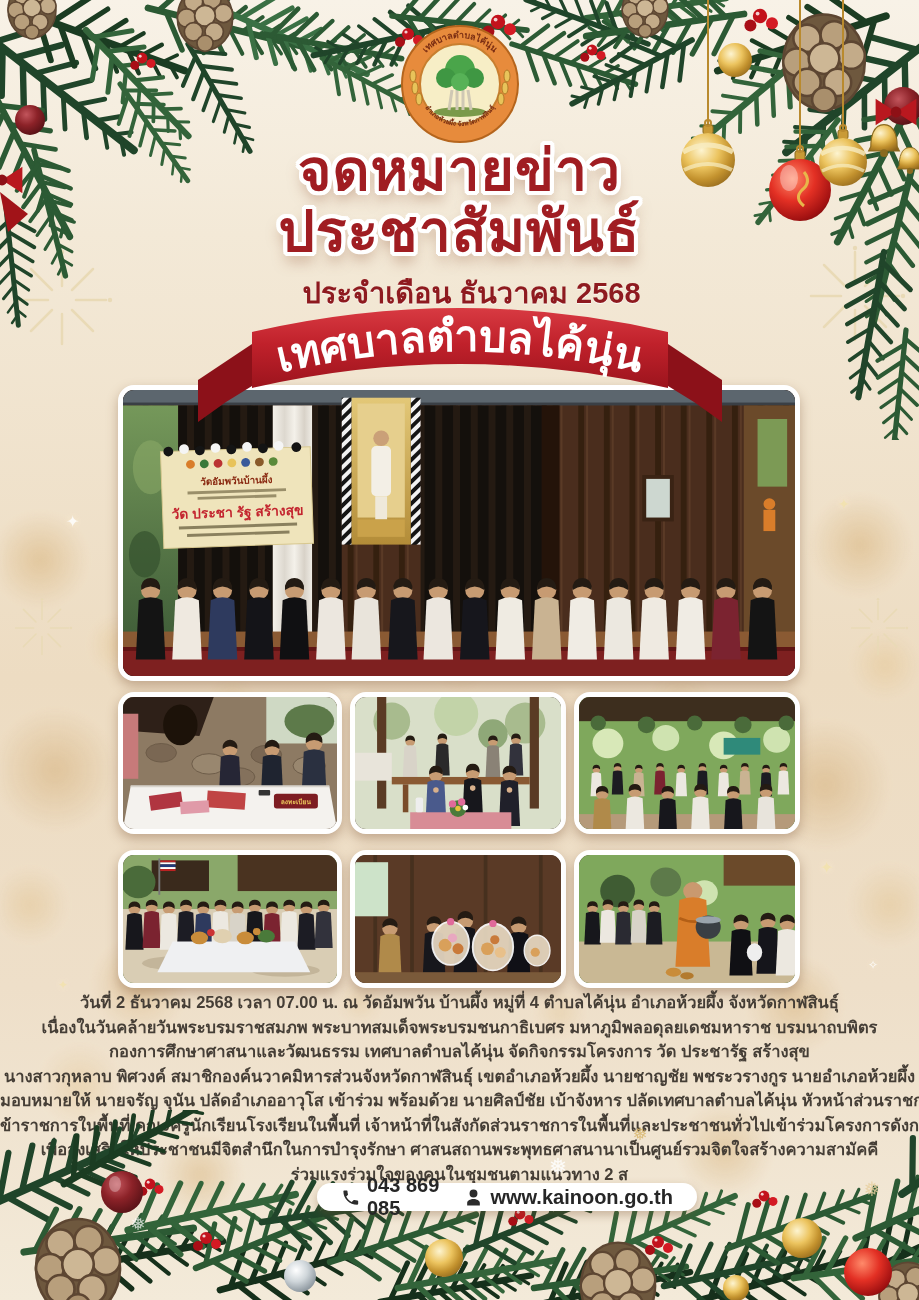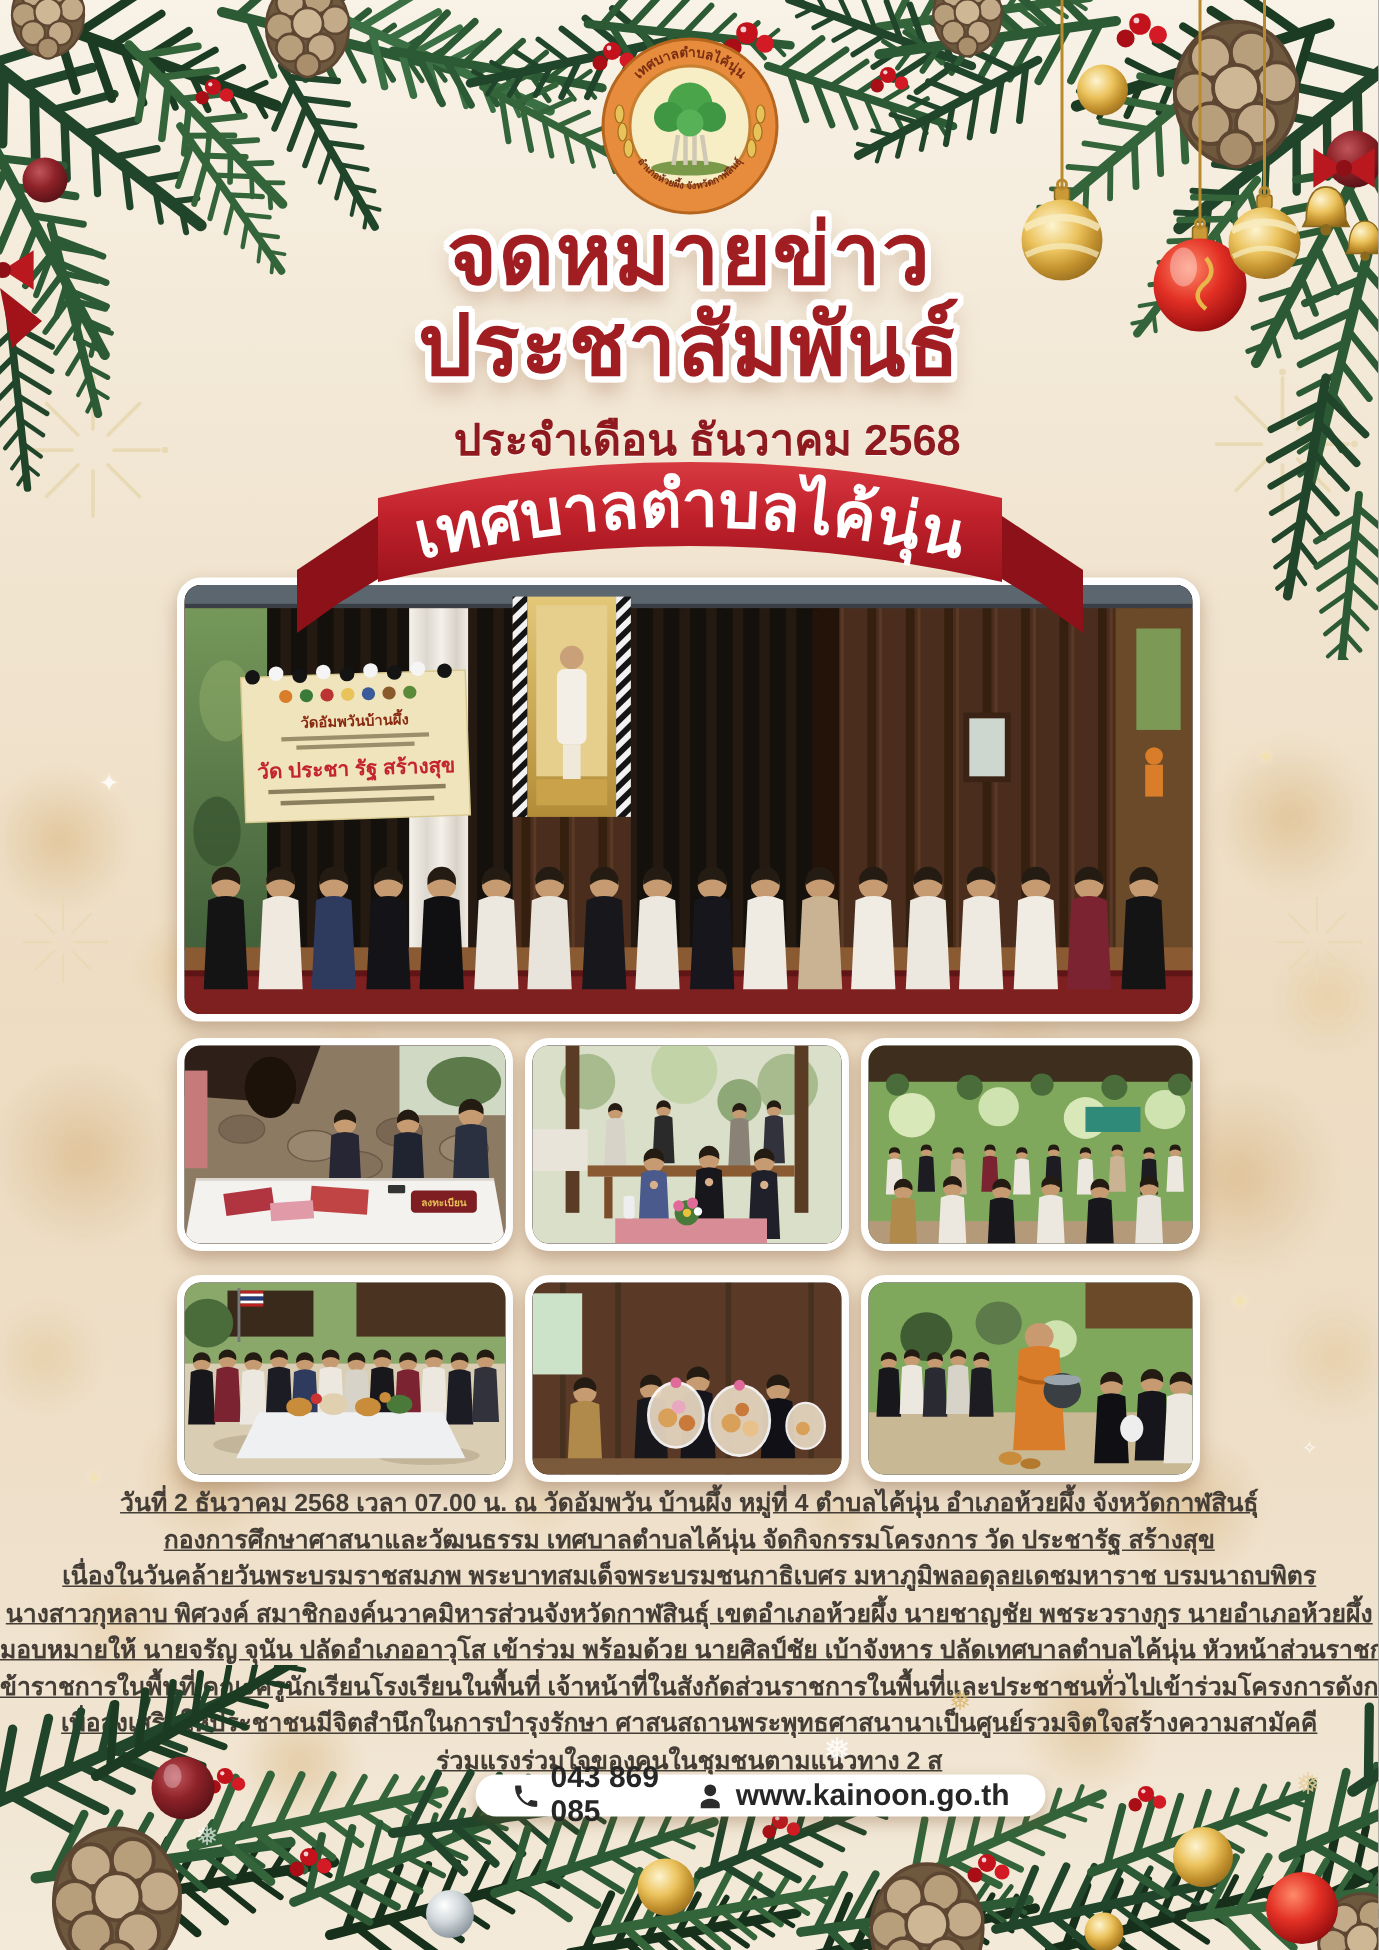--- a/index.html
+++ b/index.html
@@ -47,21 +47,21 @@
     box-shadow:0 5px 12px rgba(125,85,55,.4);background:#3a2a1e;margin:0;}
   .photo svg{display:block;width:100%;height:100%;}
   .main-photo{left:118px;top:385px;width:682px;height:296px;}
   .c11{left:118px;top:692px;width:224px;height:142px;}
   .c12{left:350px;top:692px;width:216px;height:142px;}
   .c13{left:574px;top:692px;width:226px;height:142px;}
   .c21{left:118px;top:850px;width:224px;height:138px;}
   .c22{left:350px;top:850px;width:216px;height:138px;}
   .c23{left:574px;top:850px;width:226px;height:138px;}
   .body-text{position:absolute;top:990px;left:0;width:919px;text-align:center;z-index:5;}
-  .body-text p{margin:0;white-space:nowrap;font-size:16.5px;line-height:24.5px;font-weight:700;color:#453e36;text-decoration:underline;}
+  .body-text p{margin:0;white-space:nowrap;font-size:16.5px;line-height:24.5px;font-weight:700;color:#453e36;}
   .contact-pill{position:absolute;top:1183px;left:317px;width:380px;height:28px;z-index:9;
     background:#fff;border-radius:22px;box-shadow:0 4px 10px rgba(120,80,50,.35);
     display:flex;align-items:center;justify-content:space-between;padding:0 24px;}
   .contact-item{display:flex;align-items:center;gap:7px;font-size:20px;font-weight:800;color:#262626;cursor:pointer;}
   .contact-item svg{width:19px;height:19px;fill:#2b2b2b;flex:0 0 auto;}
   svg text{font-family:"Liberation Sans",sans-serif;}
 </style>
 </head>
 <body>
 
@@ -605,22 +605,22 @@
         <use href="#person" transform="translate(216,112) scale(1.2)" style="color:#ece8e0"></use>
         <ellipse cx="182" cy="108" rx="8" ry="10" fill="#eee"></ellipse>
       </g>
       <ellipse cx="98" cy="130" rx="8" ry="5" fill="#c98c3a"></ellipse>
         <ellipse cx="112" cy="134" rx="7" ry="4" fill="#b37a2e"></ellipse>
     </svg>
   </figure>
 
   <div class="body-text">
     <p>วันที่ 2 ธันวาคม 2568 เวลา 07.00 น. ณ วัดอัมพวัน บ้านผึ้ง หมู่ที่ 4 ตำบลไค้นุ่น อำเภอห้วยผึ้ง จังหวัดกาฬสินธุ์</p>
+    <p>เนื่องในวันคล้ายวันพระบรมราชสมภพ พระบาทสมเด็จพระบรมชนกาธิเบศร มหาภูมิพลอดุลยเดชมหาราช บรมนาถบพิตร</p>
     <p>กองการศึกษาศาสนาและวัฒนธรรม เทศบาลตำบลไค้นุ่น จัดกิจกรรมโครงการ วัด ประชารัฐ สร้างสุข</p>
-    <p>เนื่องในวันคล้ายวันพระบรมราชสมภพ พระบาทสมเด็จพระบรมชนกาธิเบศร มหาภูมิพลอดุลยเดชมหาราช บรมนาถบพิตร</p>
     <p>นางสาวกุหลาบ พิศวงค์ สมาชิกองค์นวาคมิหารส่วนจังหวัดกาฬสินธุ์ เขตอำเภอห้วยผึ้ง นายชาญชัย พชระวรางกูร นายอำเภอห้วยผึ้ง</p>
     <p>มอบหมายให้ นายจรัญ จุนัน ปลัดอำเภออาวุโส เข้าร่วม พร้อมด้วย นายศิลป์ชัย เบ้าจังหาร ปลัดเทศบาลตำบลไค้นุ่น หัวหน้าส่วนราชการ</p>
     <p>ข้าราชการในพื้นที่ คณะครูนักเรียนโรงเรียนในพื้นที่ เจ้าหน้าที่ในสังกัดส่วนราชการในพื้นที่และประชาชนทั่วไปเข้าร่วมโครงการดังกล่าว</p>
     <p>เพื่อส่งเสริมให้ประชาชนมีจิตสำนึกในการบำรุงรักษา ศาสนสถานพระพุทธศาสนานาเป็นศูนย์รวมจิตใจสร้างความสามัคคี</p>
     <p>ร่วมแรงร่วมใจของคนในชุมชนตามแนวทาง 2 ส</p>
   </div>
 
   <div class="contact-pill">
     <div class="contact-item">
       <svg viewBox="0 0 24 24">

